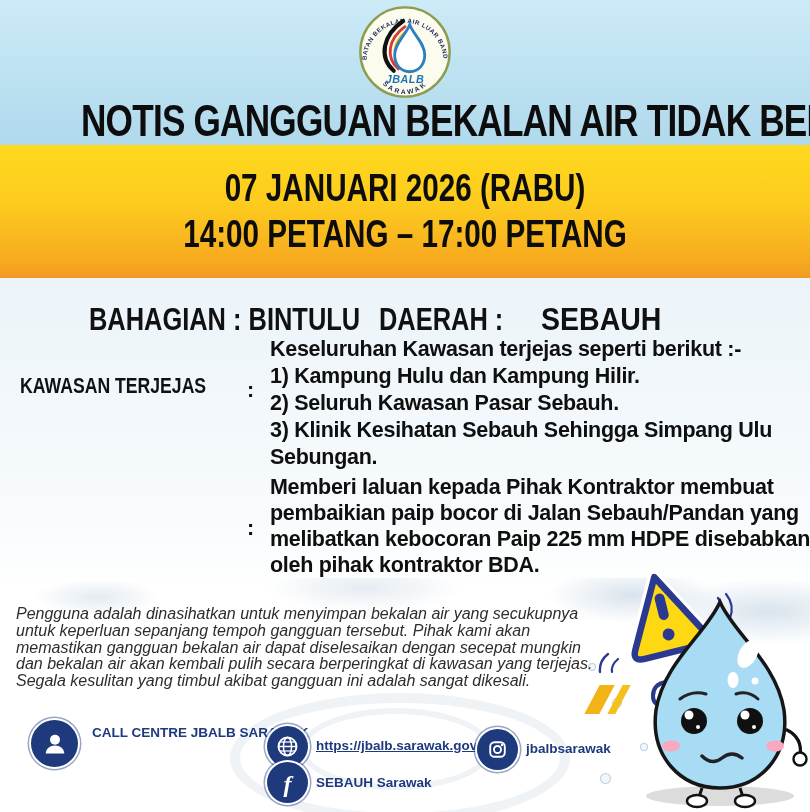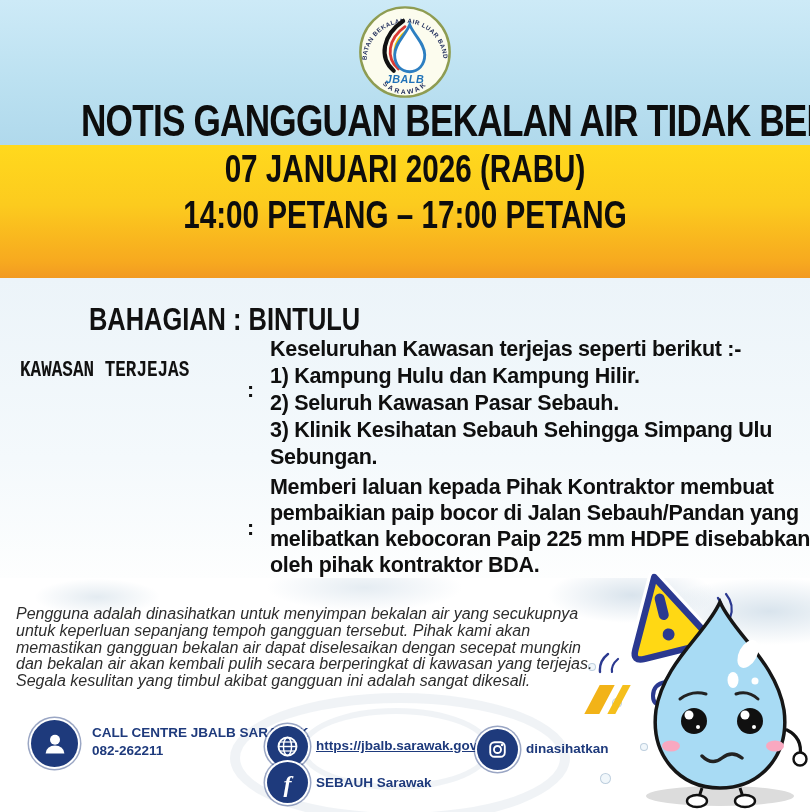--- a/index.html
+++ b/index.html
@@ -12,36 +12,36 @@
   .logo-wrap{position:absolute;left:358px;top:5px;width:94px;height:94px;}
   .page-title{position:absolute;left:0;top:96px;width:810px;text-align:center;
     font-size:44px;font-weight:bold;color:#0d0d0d;white-space:nowrap;
     transform:scaleX(0.80);transform-origin:50% 50%;letter-spacing:-1px;}
 
   
   .banner{position:absolute;left:0;top:145px;width:810px;height:133px;
     background:linear-gradient(180deg,#ffd91d 0%,#fccb1e 45%,#f7a91f 88%,#f29a22 100%);}
   .banner-line{width:810px;text-align:center;font-size:38px;font-weight:bold;color:#0d0d0d;
     white-space:nowrap;transform:scaleX(0.78);transform-origin:50% 50%;line-height:46px;}
-  .banner-inner{padding-top:1px;}
+  .banner-inner{padding-top:20px;}
 
   
   .body-band{position:absolute;left:0;top:278px;width:810px;height:300px;
     background:linear-gradient(180deg,#ecf4f9 0%,#f4f9fc 60%,#fdfefe 100%);}
   .condensed{display:inline-block;transform:scaleX(0.82);transform-origin:0 50%;white-space:nowrap;}
   .region-row{position:absolute;left:0;top:302px;width:810px;height:30px;font-size:31px;font-weight:bold;color:#111;margin-left:31px;}
   .region-bahagian{position:absolute;left:58px;top:0;}
   .region-daerah{position:absolute;left:348px;top:0;}
   .daerah-value{display:inline-block;margin-left:10px;transform:scaleX(0.92);transform-origin:0 50%;}
   .info-label{position:absolute;left:20px;font-size:21.5px;font-weight:bold;color:#111;}
   .info-colon{position:absolute;left:247px;font-size:21.5px;font-weight:bold;color:#111;}
   .info-content{position:absolute;left:270px;width:548px;font-size:21.5px;font-weight:bold;
     color:#0f0f0f;letter-spacing:-0.3px;}
   .kawasan-content{top:336px;line-height:27px;}
-  .kawasan-label{top:358px;font-family:Liberation Mono, monospace;} .kawasan-colon{top:378px;}
+  .kawasan-label{top:374px;} .kawasan-colon{top:378px;}
   .huraian-content{top:474px;line-height:26px;}
   .huraian-label{top:516px;} .huraian-colon{top:516px;}
 
   
   .bottom-band{position:absolute;left:0;top:578px;width:810px;height:234px;background:#ffffff;}
   .splash{position:absolute;pointer-events:none;}
   .splash-band{left:0;top:0;width:810px;height:95px;
     background:
       radial-gradient(90px 26px at 12% 20%, rgba(176,198,215,.35), rgba(176,198,215,0) 70%),
       radial-gradient(140px 34px at 45% 10%, rgba(168,192,212,.30), rgba(168,192,212,0) 70%),
@@ -106,20 +106,21 @@
     <div class="banner-inner">
       <div class="banner-line">07 JANUARI 2026 (RABU)</div>
       <div class="banner-line">14:00 PETANG – 17:00 PETANG</div>
     </div>
   </div>
 
   <div class="body-band"></div>
 
   <div class="region-row">
     <span class="region-bahagian condensed">BAHAGIAN : BINTULU</span>
+    <span class="region-daerah"><span class="condensed">DAERAH :</span><span class="daerah-value">SEBAUH</span></span>
   </div>
 
   <div class="info-label kawasan-label">
     <span class="condensed">KAWASAN TERJEJAS</span>
   </div>
   <div class="info-colon kawasan-colon">:</div>
   <div class="info-content kawasan-content">
     <div>Keseluruhan Kawasan terjejas seperti berikut :-</div>
     <div>1) Kampung Hulu dan Kampung Hilir.</div>
     <div>2) Seluruh Kawasan Pasar Sebauh.</div>
@@ -145,42 +146,41 @@
     <div class="slash slash2"></div>
 
     <div class="icon-circle" style="left:31px;top:142px;width:47px;height:47px;">
       <svg viewBox="0 0 24 24" width="30" height="30">
         <circle cx="12" cy="8.6" r="4" fill="#ffffff"></circle>
         <path d="M4.5,19.5 a7.5,6.3 0 0 1 15,0 z" fill="#ffffff"></path>
       </svg>
     </div>
     <div class="contact-text" style="left:92px;top:146px;">
       <div>CALL CENTRE JBALB SARAWAK</div>
-      <div>082-262211</div>
     </div>
 
     <div class="icon-circle" style="left:267px;top:148px;width:41px;height:41px;">
       <svg viewBox="0 0 24 24" width="27" height="27">
         <circle cx="12" cy="12" r="8" fill="none" stroke="#ffffff" stroke-width="1.7"></circle>
         <ellipse cx="12" cy="12" rx="3.6" ry="8" fill="none" stroke="#ffffff" stroke-width="1.3"></ellipse>
         <line x1="4" y1="12" x2="20" y2="12" stroke="#ffffff" stroke-width="1.3"></line>
         <line x1="5.3" y1="8" x2="18.7" y2="8" stroke="#ffffff" stroke-width="1.1"></line>
         <line x1="5.3" y1="16" x2="18.7" y2="16" stroke="#ffffff" stroke-width="1.1"></line>
       </svg>
     </div>
     <div class="contact-text link-underline" style="left:316px;top:159px;">https://jbalb.sarawak.gov.my/</div>
 
     <div class="icon-circle" style="left:477px;top:151px;width:41px;height:41px;">
       <svg viewBox="0 0 24 24" width="25" height="25">
         <rect x="5" y="5" width="14" height="14" rx="4.2" fill="none" stroke="#ffffff" stroke-width="1.8"></rect>
         <circle cx="12" cy="12" r="3.4" fill="none" stroke="#ffffff" stroke-width="1.8"></circle>
         <circle cx="16.3" cy="7.7" r="1.2" fill="#ffffff"></circle>
       </svg>
     </div>
-    <div class="contact-text" style="left:526px;top:162px;">dinasihatkan</div>
+    <div class="contact-text" style="left:526px;top:162px;">jbalbsarawak</div>
 
     <div class="icon-circle" style="left:267px;top:184px;width:41px;height:41px;">
       <span class="fb-f">f</span>
     </div>
     <div class="contact-text" style="left:316px;top:196px;">SEBAUH Sarawak</div>
   </div>
 
   <svg class="mascot" viewBox="0 0 212 254">
 
     <ellipse cx="122" cy="238" rx="74" ry="10" fill="#dcdcdc"></ellipse>

